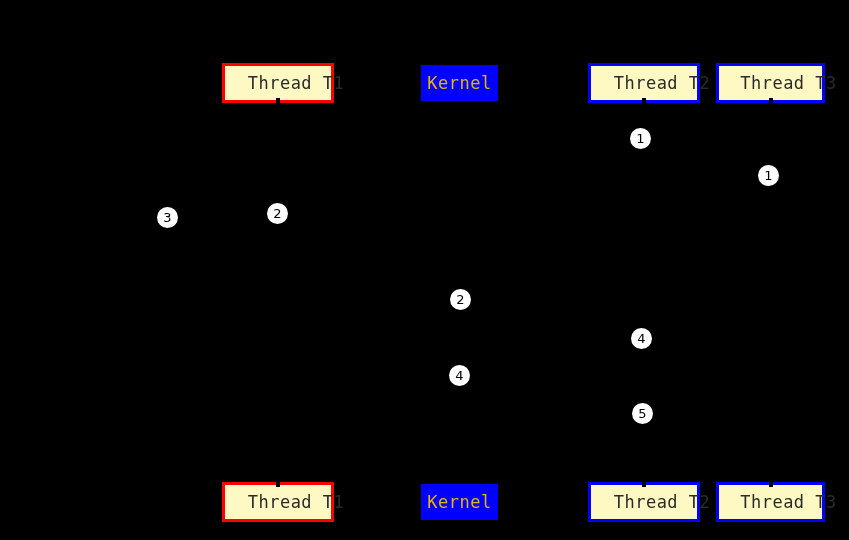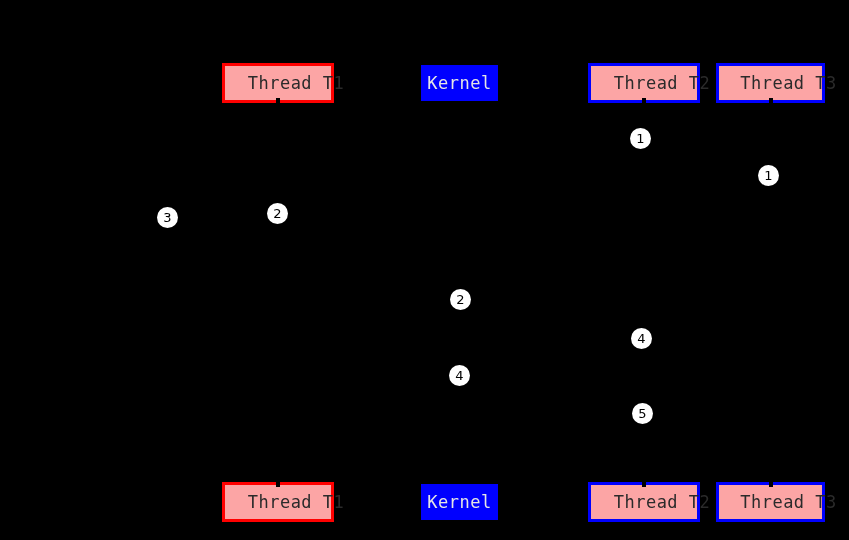--- a/index.html
+++ b/index.html
@@ -19,30 +19,30 @@
     position: absolute;
     box-sizing: border-box;
     display: flex;
     align-items: center;
     justify-content: center;
     font-size: 17px;
     letter-spacing: 0.5px;
     white-space: nowrap;
   }
   .pbox.thread {
-    background: #fca5a5;
+    background: #fef9c3;
     color: #2b2b2b;
     border: 3px solid;
     padding-left: 36px;
   }
   .pbox.red-border  { border-color: #ff0000; }
   .pbox.blue-border { border-color: #0000ff; justify-content: center; }
   .pbox.kernel {
     background: #0000ff;
-    color: #e5e5e5;
+    color: #eab308;
     border: none;
     text-align: center;
   }
   
   .t1-top { left: 222px; top: 63px; width: 112px; height: 40px; }
   .t2-top { left: 588px; top: 63px; width: 112px; height: 40px; }
   .t3-top { left: 716px; top: 63px; width: 109px; height: 40px; }
   .kernel-top { left: 421px; top: 65px; width: 77px; height: 36px; }
   
   .t1-bottom { left: 222px; top: 482px; width: 112px; height: 40px; }

